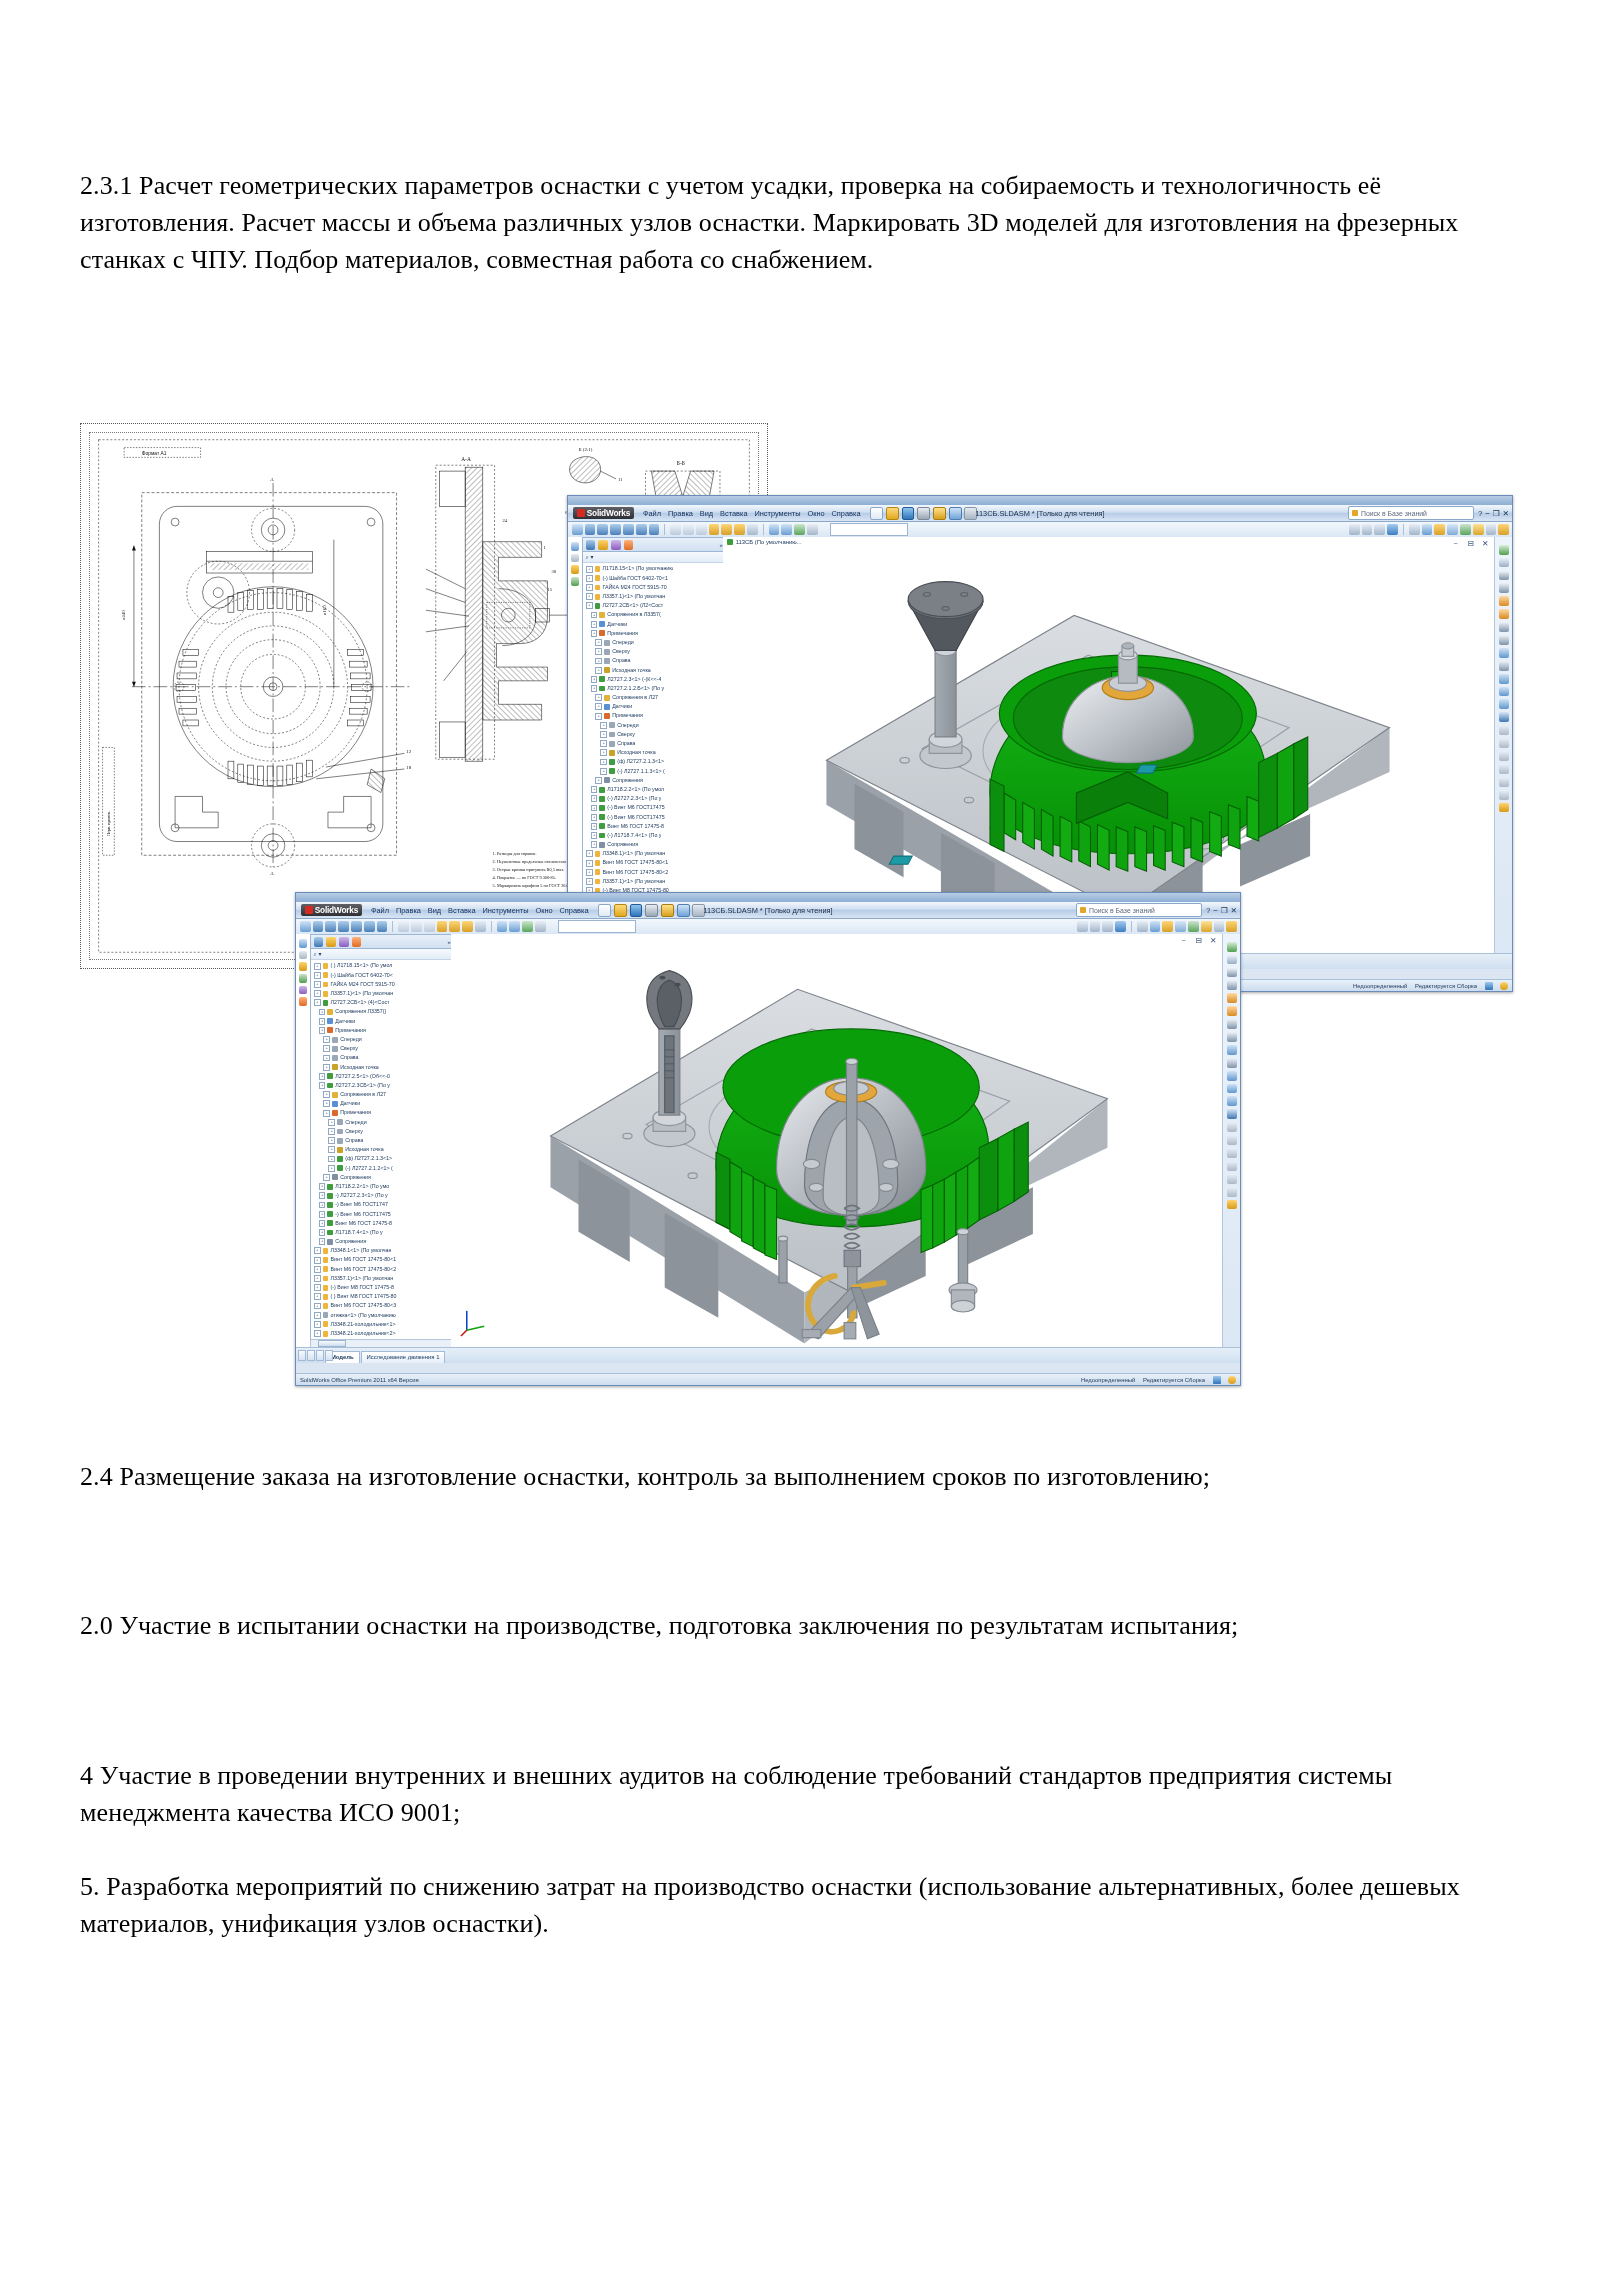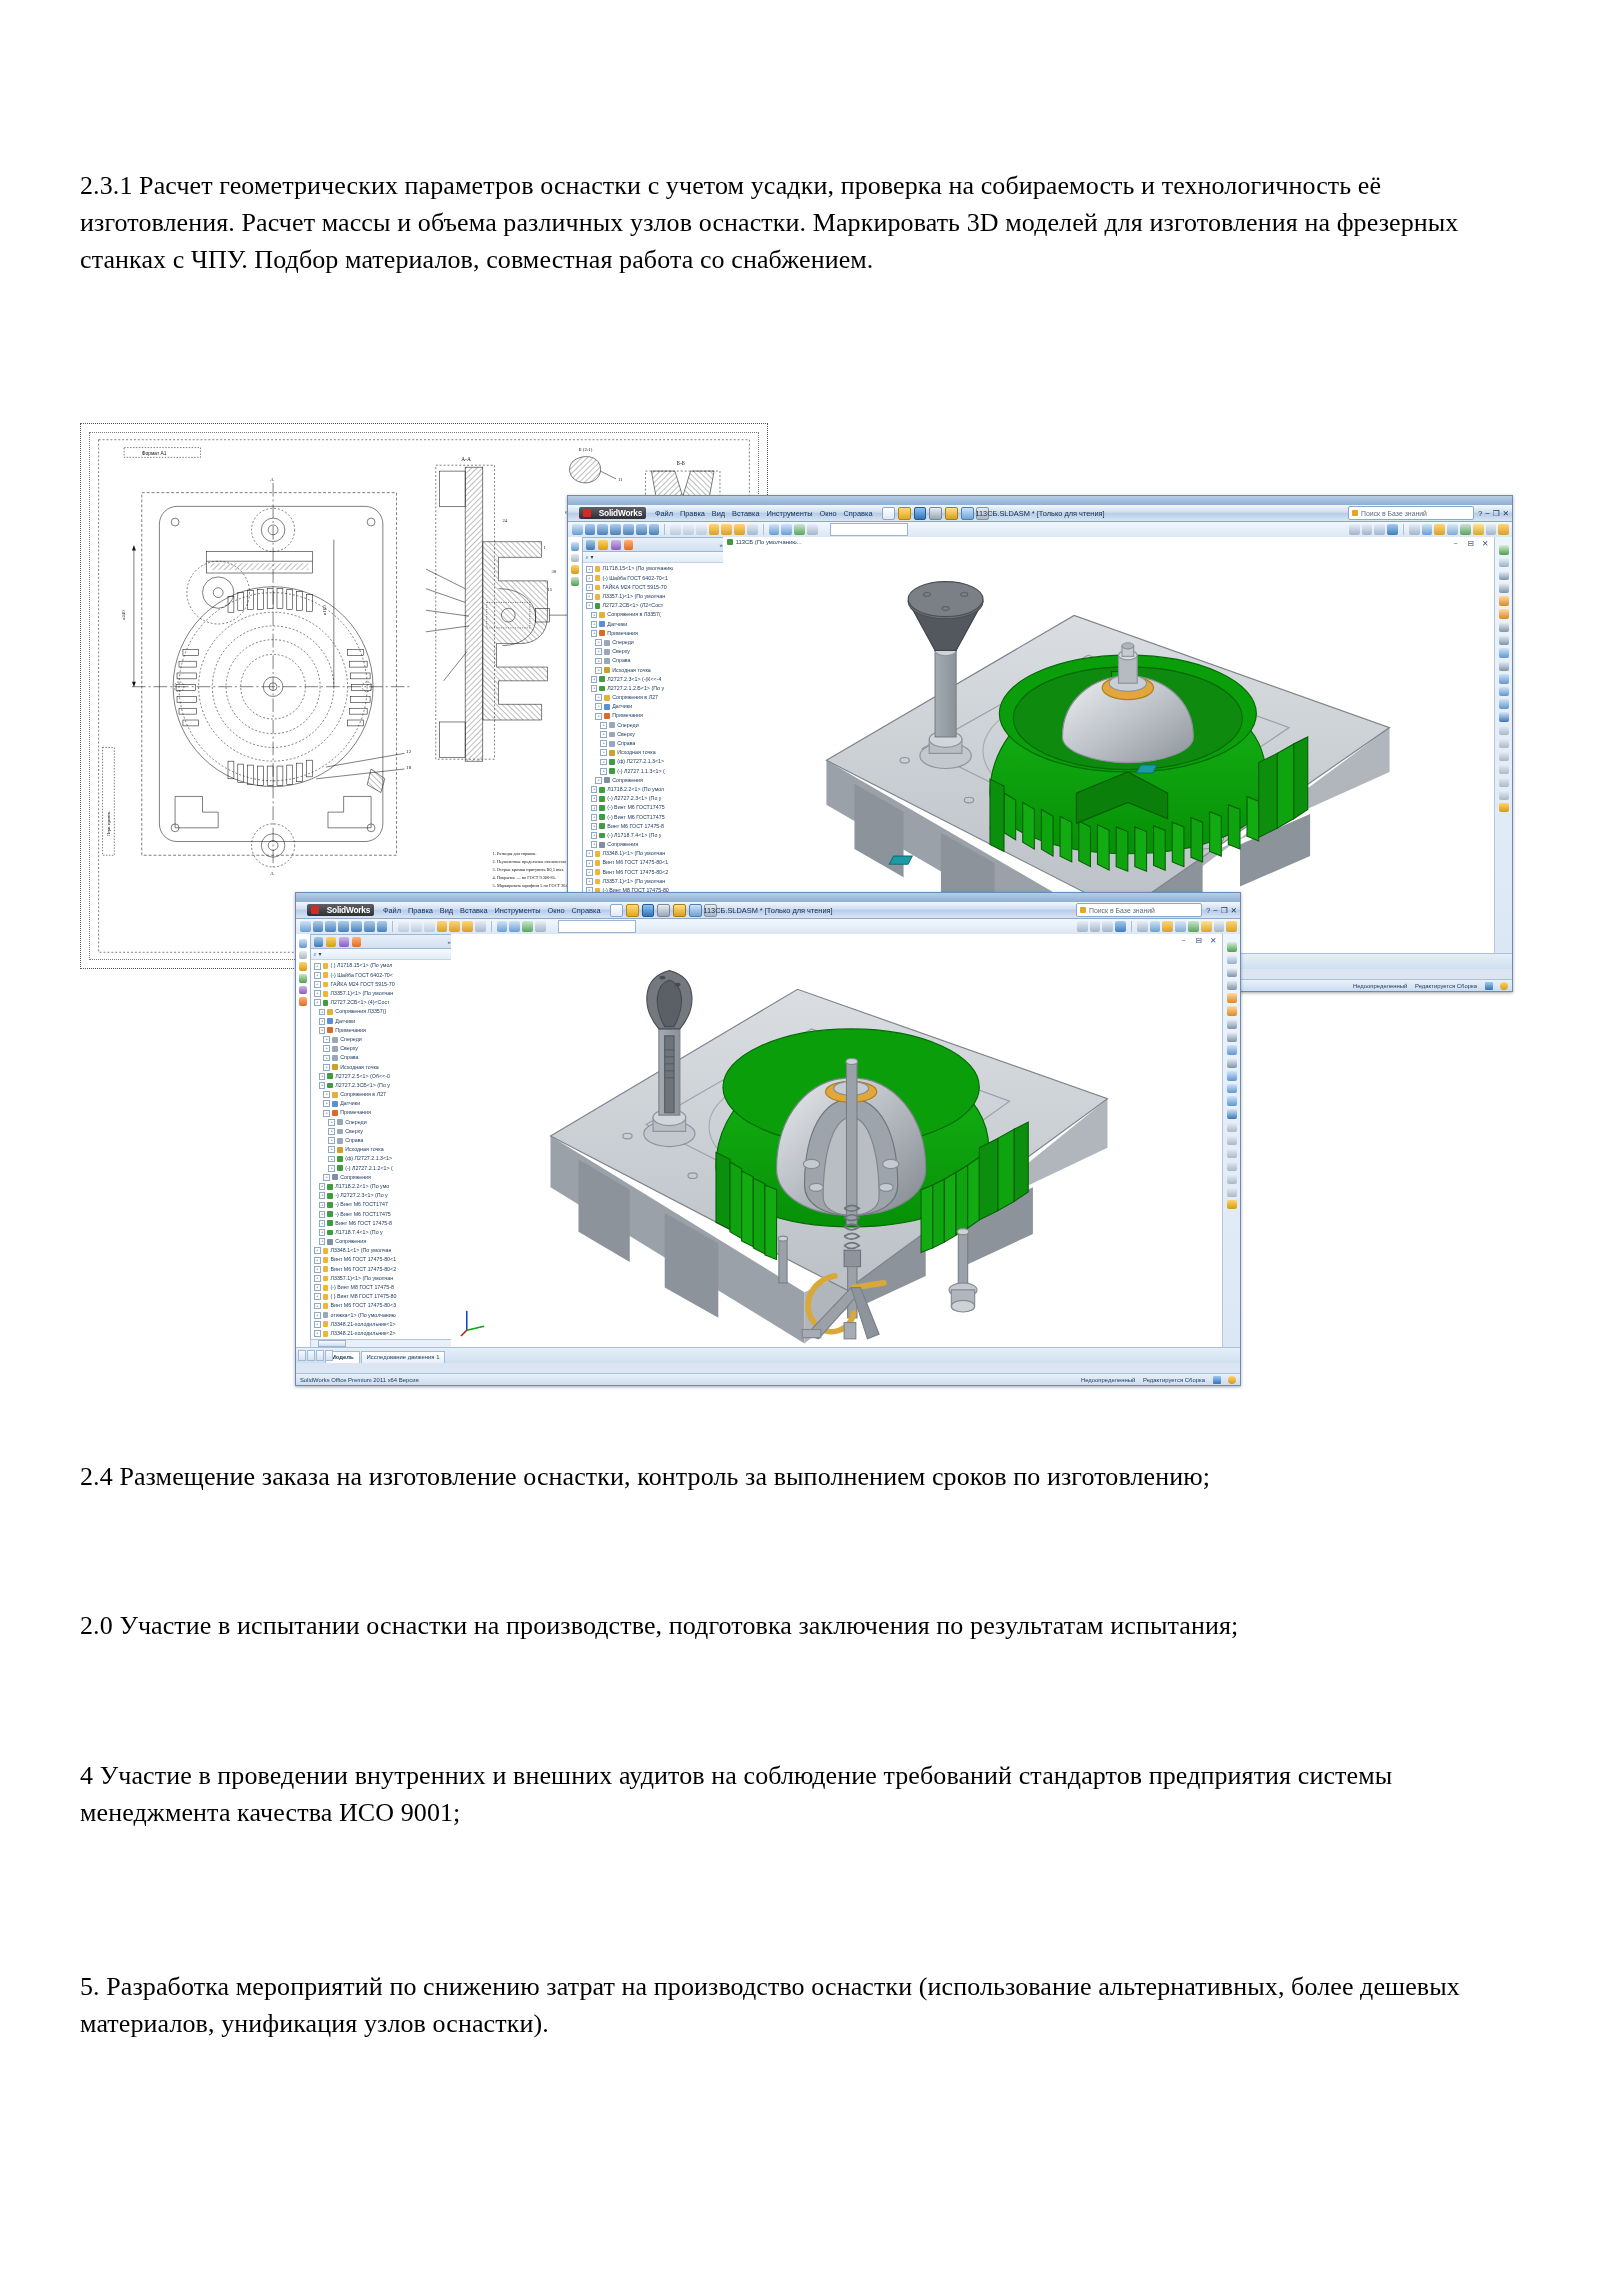--- a/index.html
+++ b/index.html
@@ -21,21 +21,21 @@
     letter-spacing:0.1px;
   }
   .p-23   {left:80px;  top:71px;  width:1460px;}
   .p-231  {left:80px;  top:141px; width:1421px;}
   .p-232  {left:80px;  top:321px; width:1421px;}
   .p-24   {left:80px;  top:1432px;width:1470px;}
   .p-241  {left:80px;  top:1506px;width:1470px;}
   .p-25   {left:80px;  top:1581px;width:1470px;}
   .p-3    {left:80px;  top:1656px;width:1470px;}
   .p-4    {left:80px;  top:1731px;width:1421px;}
-  .p-5    {left:80px;  top:1942px;width:1421px;font-family:Liberation Serif, serif;}
+  .p-5    {left:80px;  top:1842px;width:1421px;font-family:Liberation Serif, serif;}
 
   
   .figure{position:absolute;left:80px;top:423px;width:1431px;height:961px;}
 
   
   .cad-sheet{
     position:absolute;left:0;top:0;width:686px;height:544px;
     background:#fff;border:1px dotted #555;
     overflow:hidden;
   }
@@ -59,22 +59,22 @@
     background:linear-gradient(#b8cde4,#89abd3);
   }
 
   .titlebar{
     position:absolute;left:0;right:0;top:8.8px;height:16.7px;
     background:linear-gradient(#f4f8fd,#cfdef0 45%,#b7cce6 52%,#d9e6f5);
     border-bottom:1px solid #8aa8ca;
     display:flex;align-items:center;
   }
   .sw-logo{
-    display:flex;align-items:center;gap:8px;
-    margin-left:11px;padding:1px 3.9px;
+    display:flex;align-items:center;gap:2px;
+    margin-left:5px;padding:1px 3.9px;
     background:linear-gradient(#5f5f66,#2f2f36);
     border-radius:2px;
   }
   .sw-logo .mark{
     width:7.8px;height:7.8px;background:#d42a22;border-radius:1px;
   }
   .sw-logo .txt{color:#fff;font-size:8.3px;font-weight:bold;letter-spacing:-0.2px;}
   .menu{display:flex;gap:6.9px;margin-left:8.8px;}
   .menu span{font-size:7.4px;color:#12305a;white-space:nowrap;}
   .qat{display:flex;gap:2.9px;margin-left:9.8px;align-items:center;}

